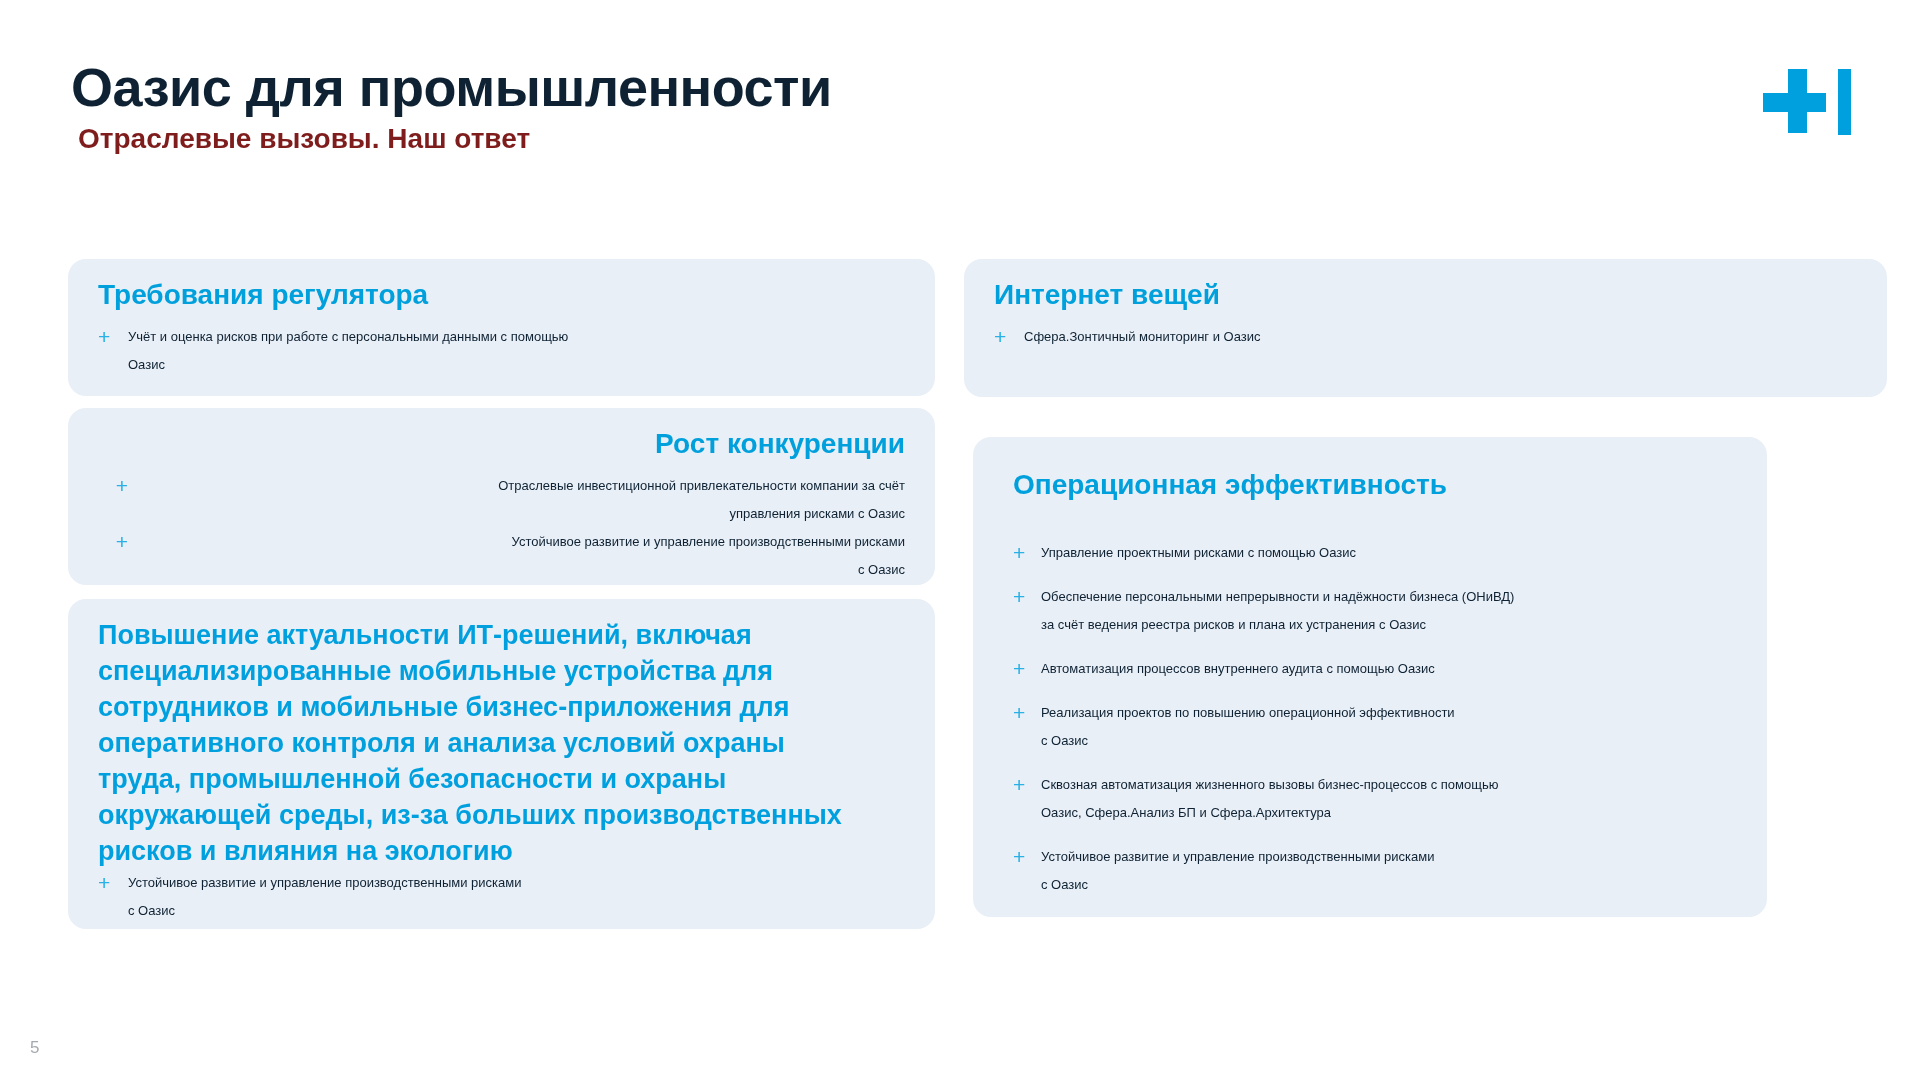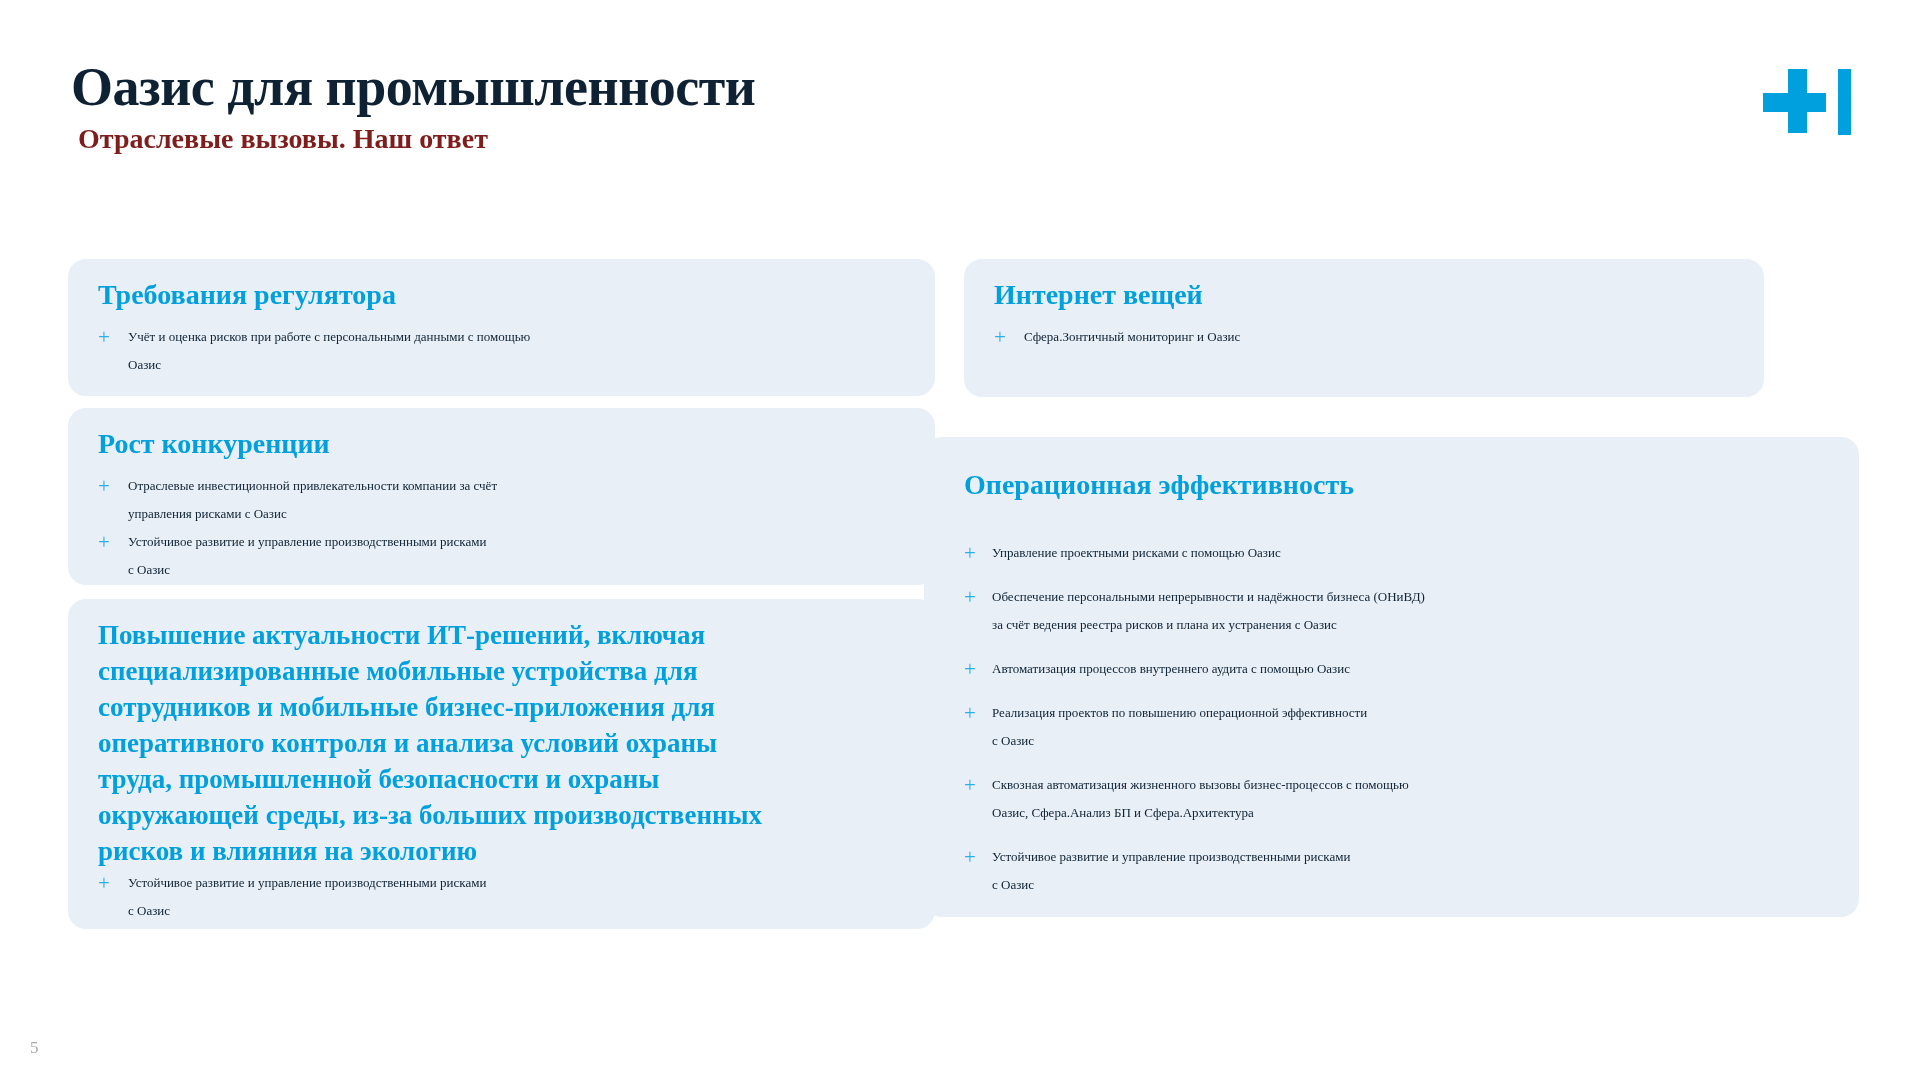--- a/index.html
+++ b/index.html
@@ -1,15 +1,15 @@
 <!DOCTYPE html>
 <html><head>
 <meta charset="utf-8">
 <style>
-  * { margin: 0; padding: 0; box-sizing: border-box; font-family: Liberation Serif, serif; }
+  * { margin: 0; padding: 0; box-sizing: border-box; }
   html, body { width: 1920px; height: 1080px; background: #ffffff; overflow: hidden; }
   body { font-family: "Liberation Sans", sans-serif; color: #0E2233; }
 
   .slide { position: relative; width: 1920px; height: 1080px; background: #ffffff; }
 
   
   .title {
     position: absolute; left: 71px; top: 56px;
     font-size: 54px; font-weight: 700; letter-spacing: -0.5px;
     color: #0E2233; line-height: 62px;
@@ -26,24 +26,24 @@
   .logo .bar    { position: absolute; left: 75px; top: 0; width: 13px; height: 66px; background: #00A0DE; }
 
   
   .card {
     position: absolute; background: #E9EFF7; border-radius: 18px;
   }
   .card h3 {
     font-size: 28px; font-weight: 700; color: #00A0DC; line-height: 32px;
   }
   .card-regulator   { left: 68px;  top: 259px; width: 867px; height: 137px; padding: 20px 30px 16px 30px; }
-  .card-competition { left: 68px;  top: 408px; width: 867px; height: 177px; padding: 20px 30px 0 30px; }
+  .card-competition { left: 68px;  top: 408px; width: 867px; height: 177px; padding: 20px 30px 0 30px; text-align: right; }
   .card-it          { left: 68px;  top: 599px; width: 867px; height: 330px; padding: 18px 30px 0 30px; }
-  .card-iot         { left: 964px; top: 259px; width: 800px; height: 138px; padding: 20px 30px 0 30px; }
-  .card-operational { left: 924px; top: 437px; width: 935px; height: 480px; padding: 32px 40px 0 40px; }
+  .card-iot         { left: 964px; top: 259px; width: 923px; height: 138px; padding: 20px 30px 0 30px; }
+  .card-operational { left: 973px; top: 437px; width: 794px; height: 480px; padding: 32px 40px 0 40px; }
 
   .card-regulator h3, .card-competition h3, .card-iot h3 { margin-bottom: 12px; }
   .card-operational h3 { margin-bottom: 38px; }
 
   .bullets { list-style: none; }
   .bullet { display: flex; align-items: flex-start; }
   .bullet .marker {
     flex: 0 0 30px; width: 30px; color: #29B1E6; font-size: 21px;
     line-height: 28px; font-weight: 400;
   }

